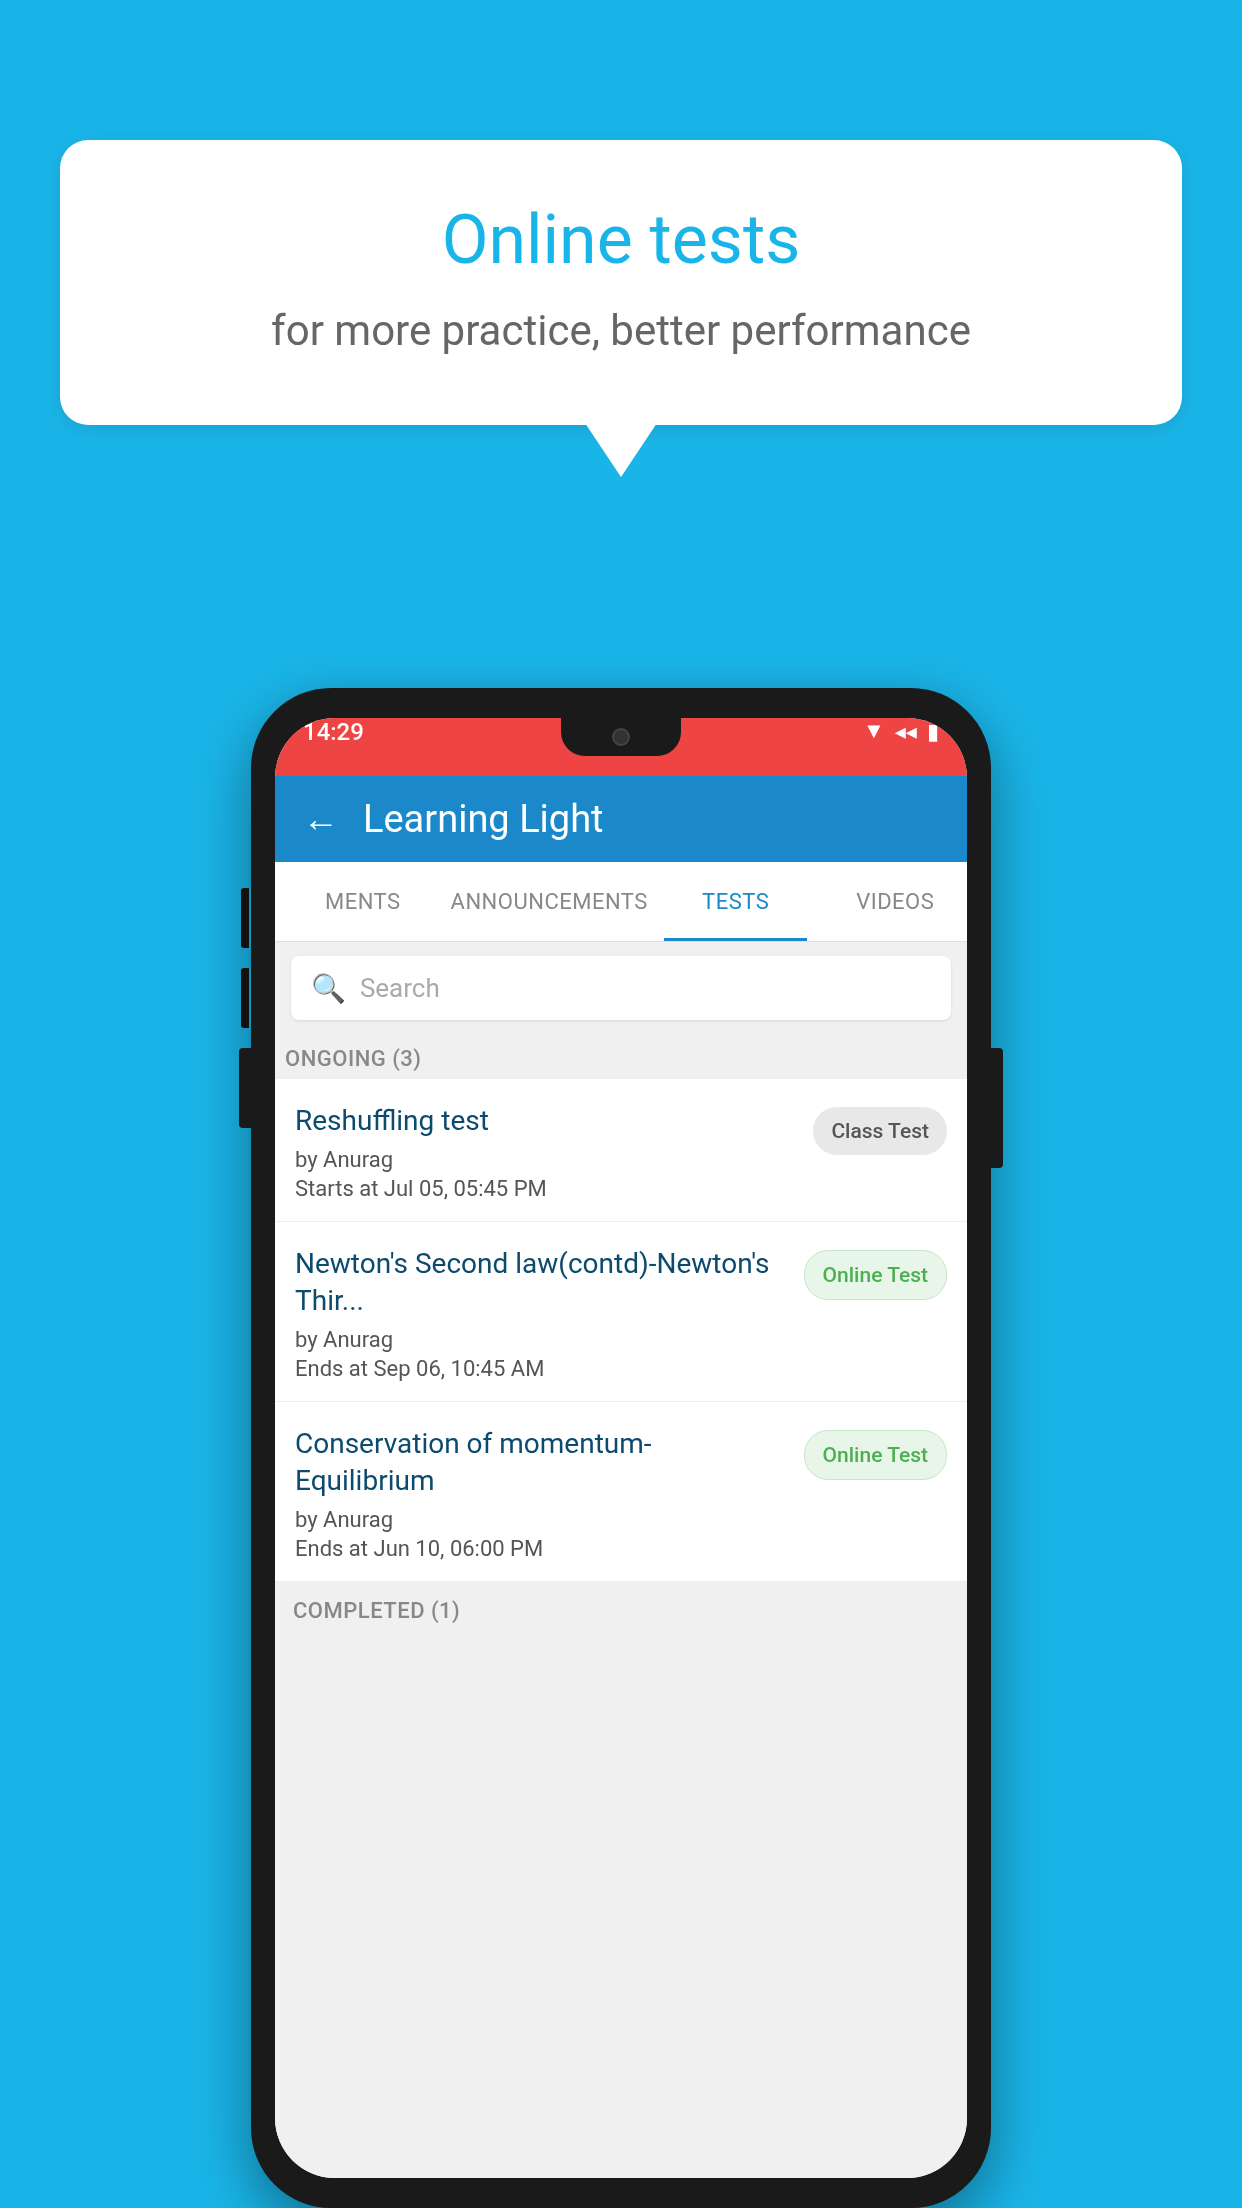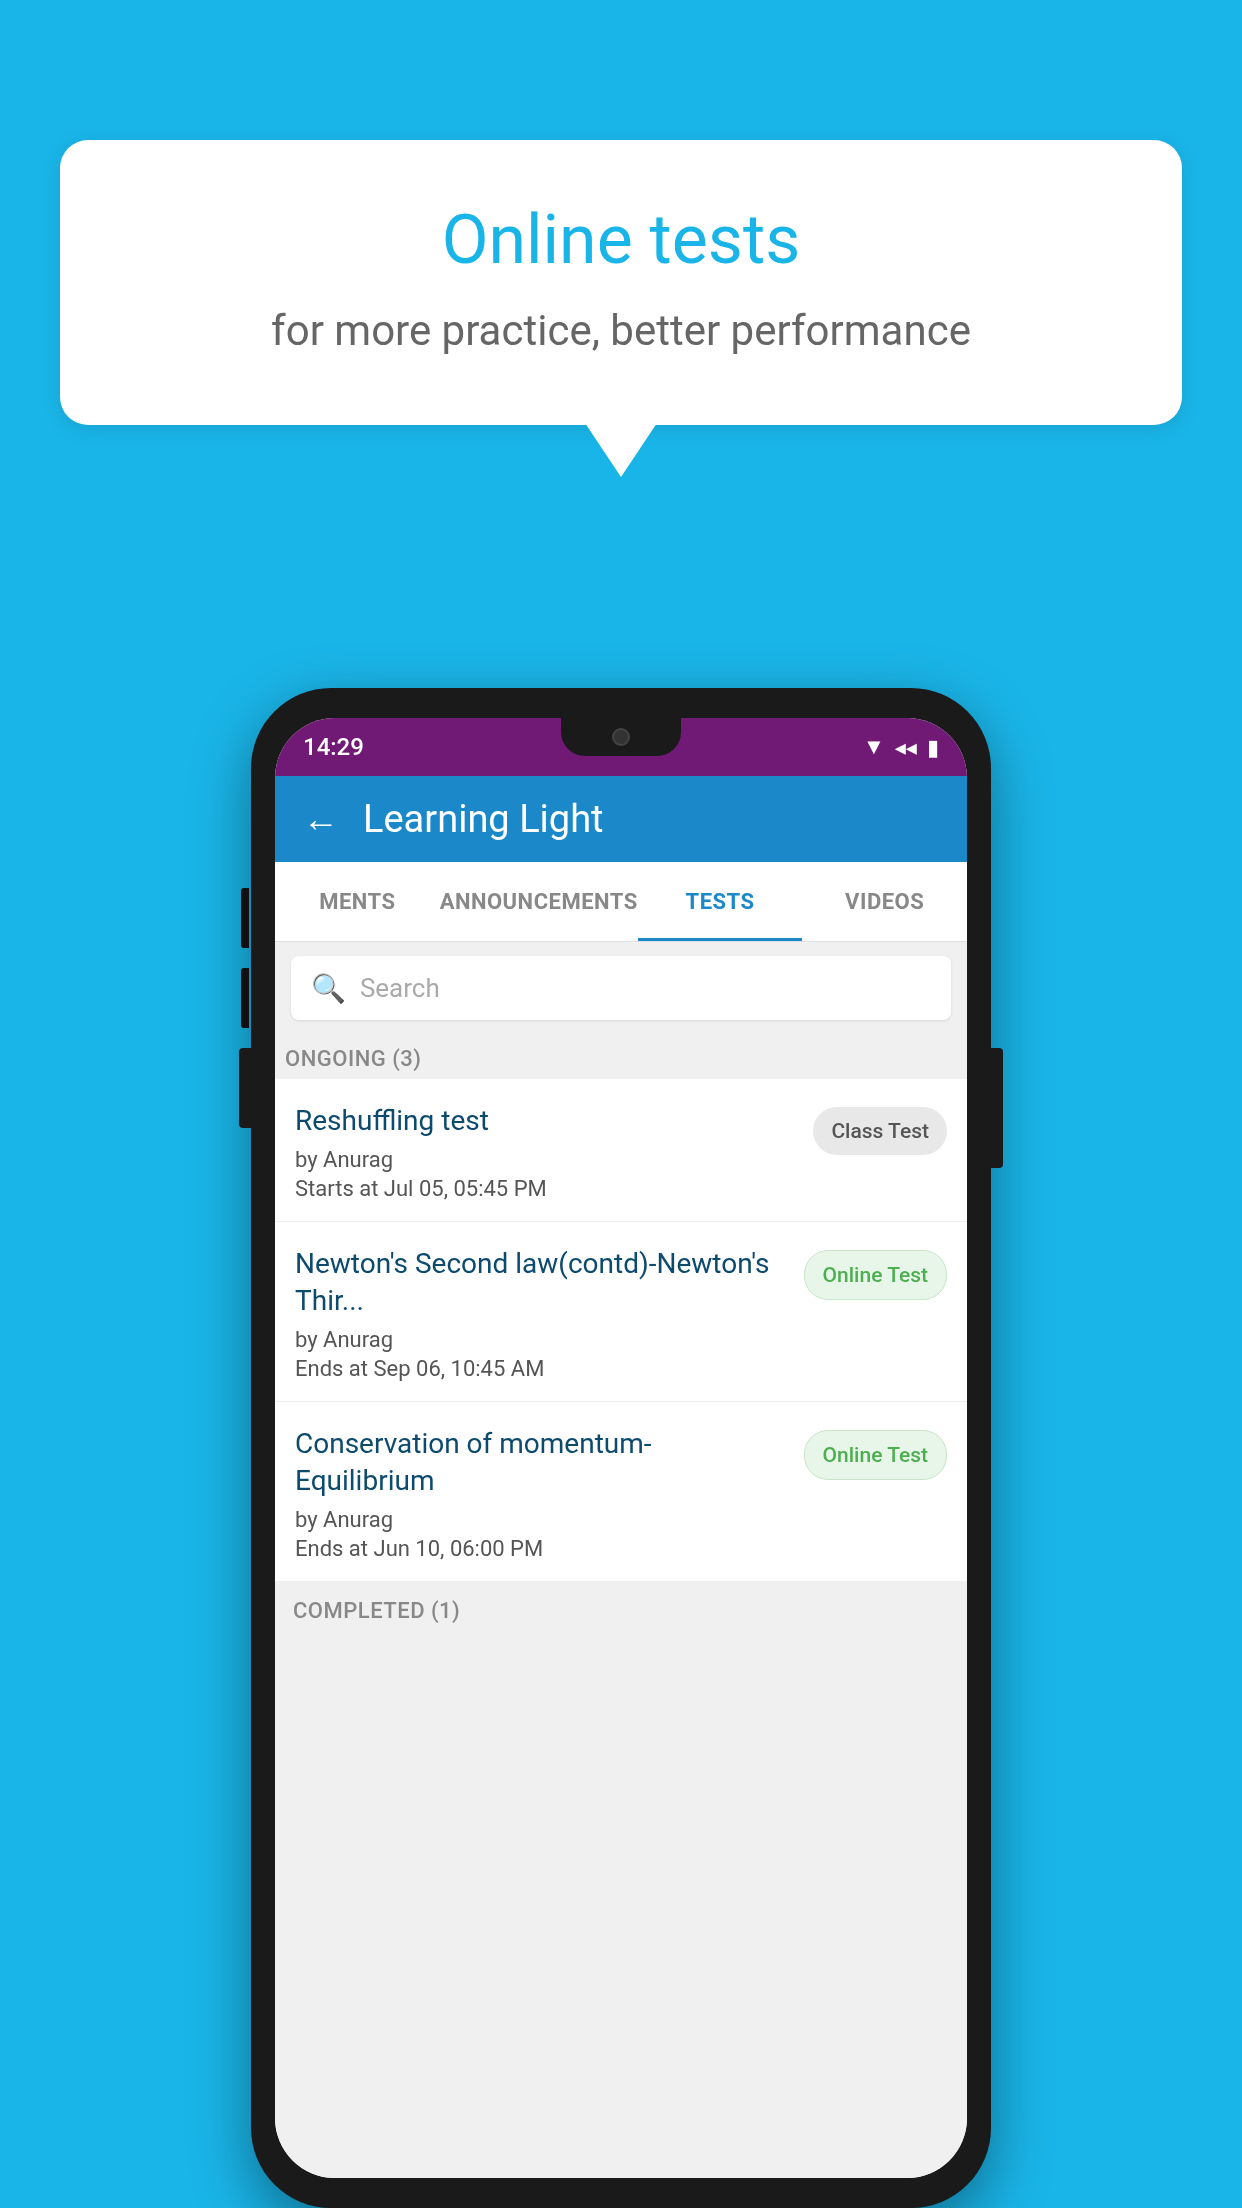--- a/index.html
+++ b/index.html
@@ -136,23 +136,23 @@
       border: 2px solid #444;
     }
 
     
     .status-bar {
       position: absolute;
       top: 0;
       left: 0;
       right: 0;
       height: 58px;
-      background: #701a75;
-      display: flex;
-      align-items: center;
+      background: #ef4444;
+      display: flex;
+      align-items: flex-start;
       justify-content: space-between;
       padding: 0 28px;
       z-index: 5;
     }
 
     .status-time {
       font-size: 24px;
       color: white;
       font-weight: 500;
     }
@@ -203,24 +203,25 @@
     }
 
     .tab {
       flex: 1;
       height: 100%;
       display: flex;
       align-items: center;
       justify-content: center;
       font-size: 22px;
       color: #888;
-      font-weight: 700;
+      font-weight: 400;
       letter-spacing: 0.5px;
       position: relative;
       cursor: pointer;
+      margin-left: 16px;
     }
 
     .tab.active {
       color: #1b88c9;
     }
 
     .tab.active::after {
       content: '';
       position: absolute;
       bottom: 0;

